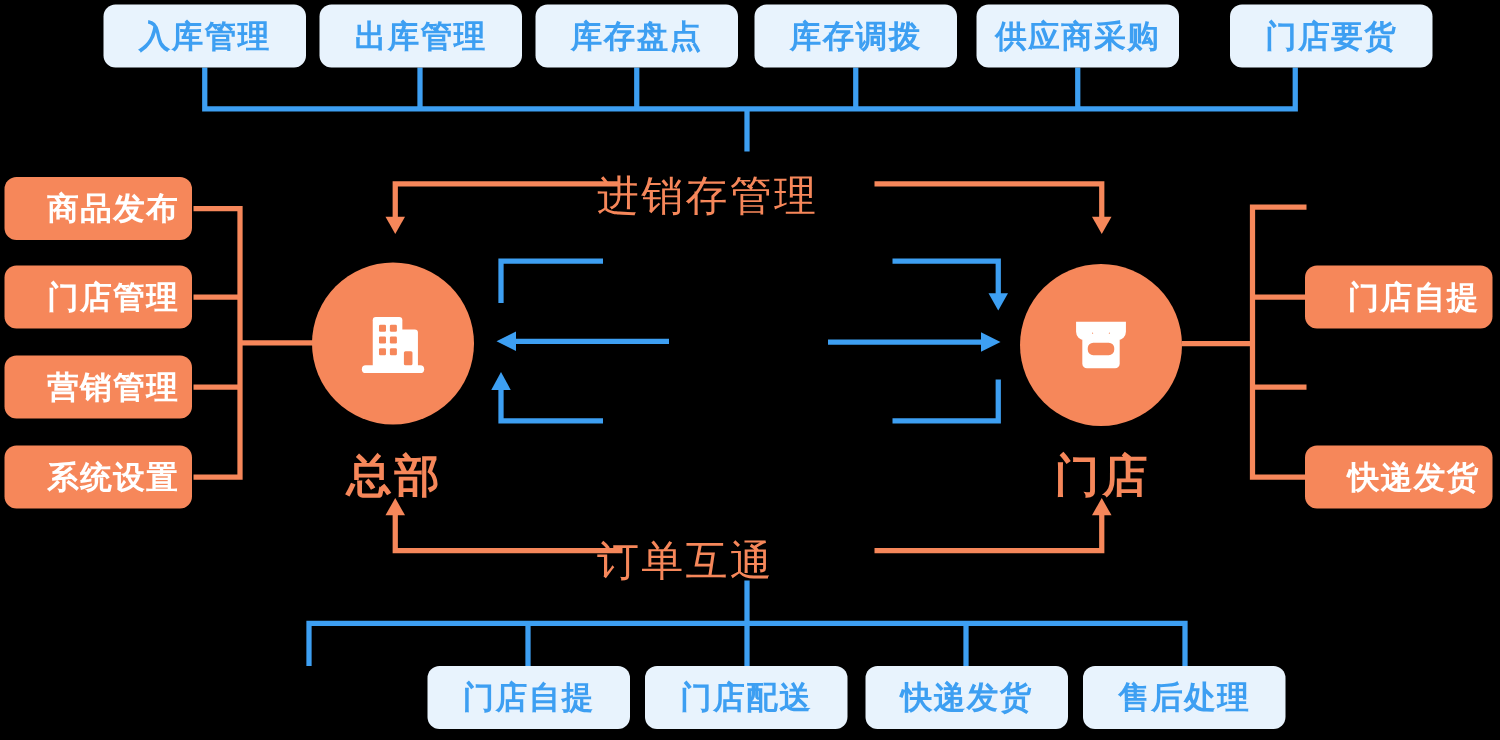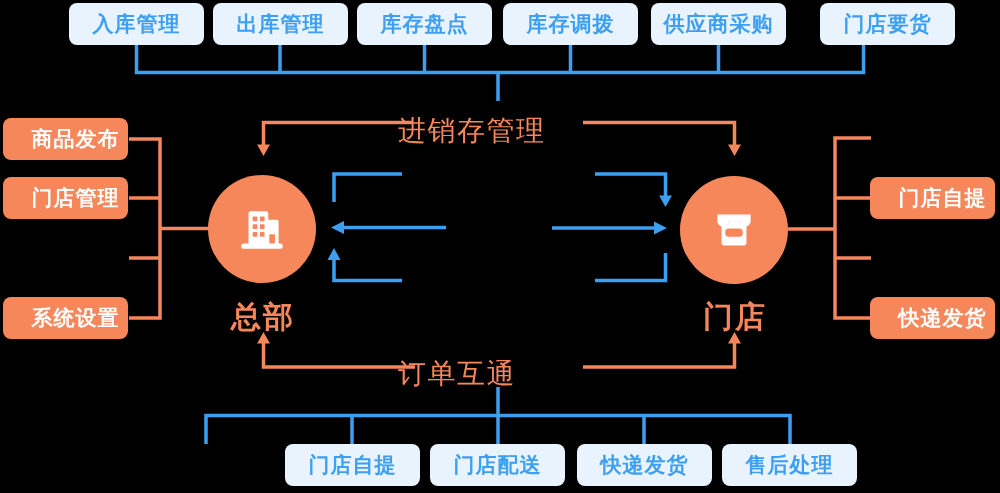--- a/index.html
+++ b/index.html
@@ -101,20 +101,21 @@
 
   <div class="box box-blue" style="left:69px;top:3px">入库管理</div>
   <div class="box box-blue" style="left:213px;top:3px">出库管理</div>
   <div class="box box-blue" style="left:357px;top:3px">库存盘点</div>
   <div class="box box-blue" style="left:503px;top:3px">库存调拨</div>
   <div class="box box-blue" style="left:651px;top:3px">供应商采购</div>
   <div class="box box-blue" style="left:820px;top:3px">门店要货</div>
 
   <div class="box box-orange" style="left:3px;top:118px">商品发布</div>
   <div class="box box-orange" style="left:3px;top:177px">门店管理</div>
+  <div class="box box-orange" style="left:3px;top:237px">营销管理</div>
   <div class="box box-orange" style="left:3px;top:297px">系统设置</div>
 
   <div class="box box-orange" style="left:870px;top:177px">门店自提</div>
   <div class="box box-orange" style="left:870px;top:297px">快递发货</div>
 
   <div class="box box-blue" style="left:285px;top:444px">门店自提</div>
   <div class="box box-blue" style="left:430px;top:444px">门店配送</div>
   <div class="box box-blue" style="left:577px;top:444px">快递发货</div>
   <div class="box box-blue" style="left:722px;top:444px">售后处理</div>
 

